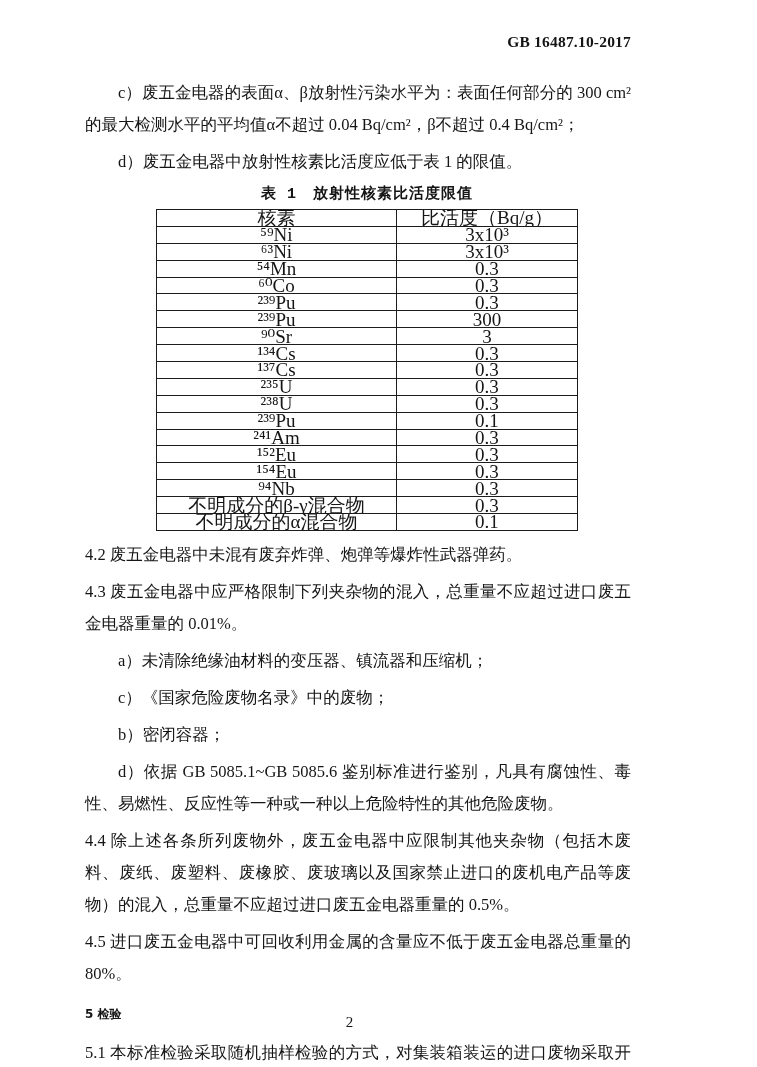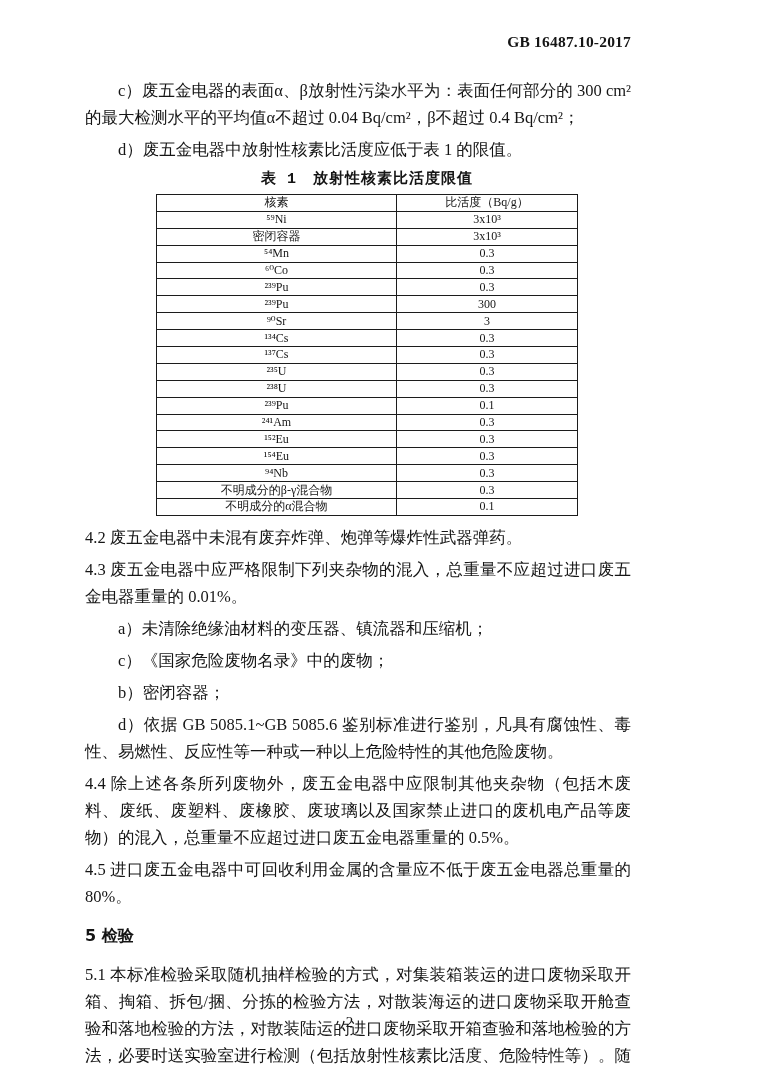--- a/index.html
+++ b/index.html
@@ -20,55 +20,55 @@
   }
   .doc-header {
     text-align: right;
     font-weight: bold;
     font-size: 15.5px;
     letter-spacing: 0.2px;
     margin: 0 0 26px 0;
   }
   p.para {
     font-size: 16.5px;
-    line-height: 27px;
+    line-height: 32px;
     text-align: justify;
     margin: 0 0 5px 0;
   }
   p.indent2 { text-indent: 2em; }
   .table-block { width: 422px; margin: 2px 0 8px 71px; }
   .table-title {
     text-align: center;
     font-family: Liberation Mono, monospace;
     font-weight: bold;
     font-size: 15px;
     margin: 6px 0 6px 0;
     letter-spacing: 1px;
   }
   table.limits {
     width: 100%;
     border-collapse: collapse;
     table-layout: fixed;
-    font-size: 12px;
+    font-size: 19px;
     border-radius: 7px;
   }
   table.limits td {
     border: 1px solid #1c1c1c;
     text-align: center;
     vertical-align: middle;
     height: 15.9px;
     line-height: 15px;
     padding: 0 2px;
     overflow: hidden;
     white-space: nowrap;
   }
   .section-heading {
     font-family: "DejaVu Sans", "Liberation Sans", sans-serif;
     font-weight: bold;
-    font-size: 16px;
+    font-size: 12px;
     margin: 16px 0 14px 0;
   }
   .page-number {
     position: absolute;
     bottom: 36px;
     left: 0;
     width: 100%;
     text-align: center;
     font-size: 15px;
   }
@@ -95,21 +95,21 @@
           <td>核素</td>
           <td>比活度（Bq/g）</td>
         </tr>
       </thead>
       <tbody>
           <tr>
             <td>⁵⁹Ni</td>
             <td>3x10³</td>
           </tr>
           <tr>
-            <td>密闭容器</td>
+            <td>⁶³Ni</td>
             <td>3x10³</td>
           </tr>
           <tr>
             <td>⁵⁴Mn</td>
             <td>0.3</td>
           </tr>
           <tr>
             <td>⁶⁰Co</td>
             <td>0.3</td>
           </tr>

